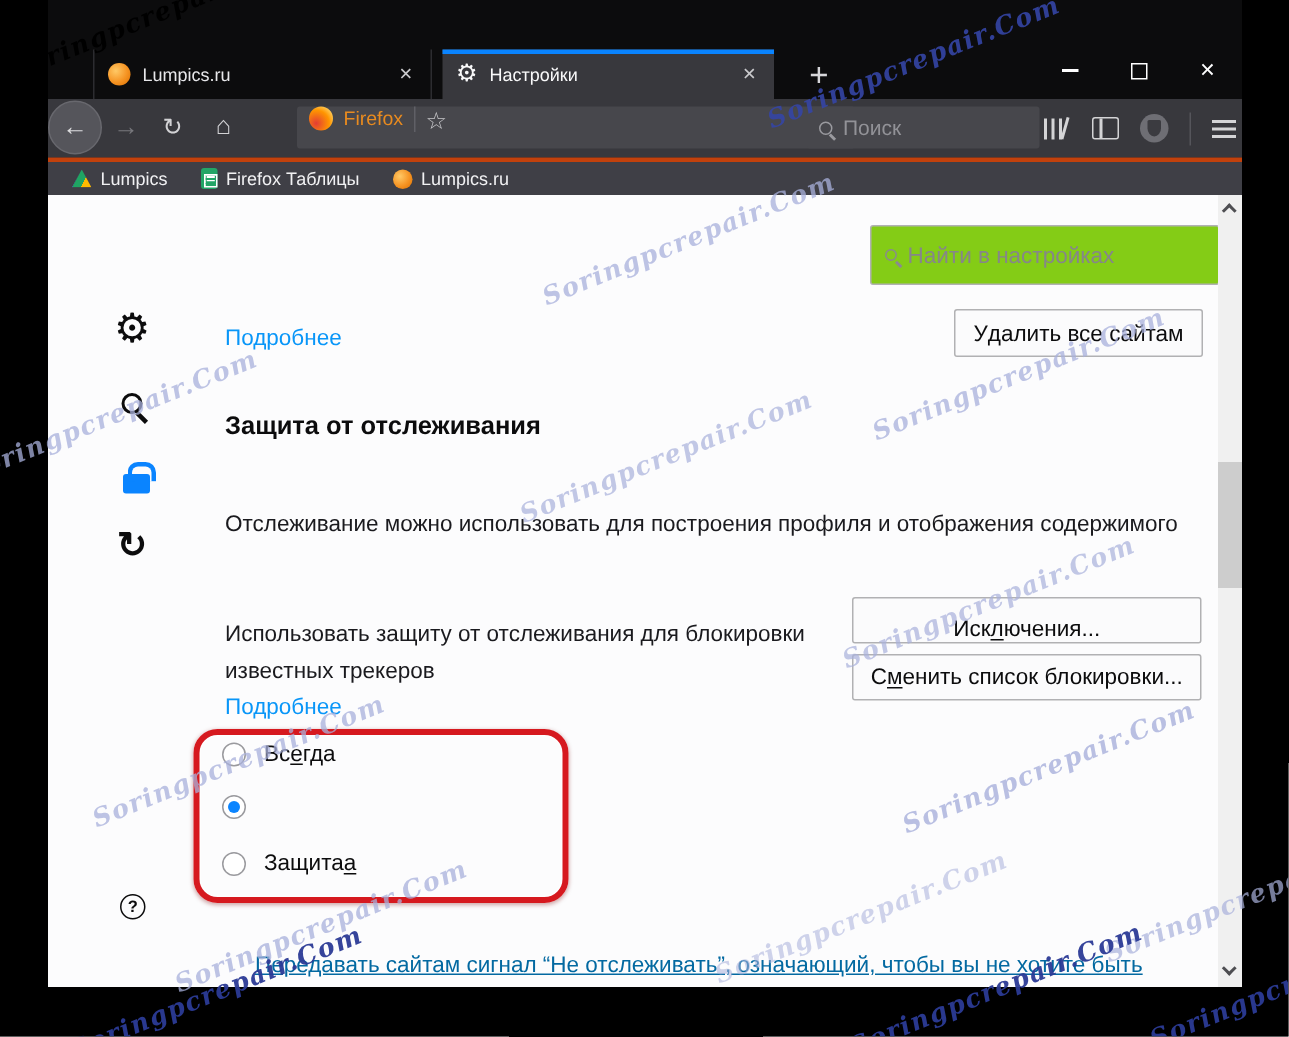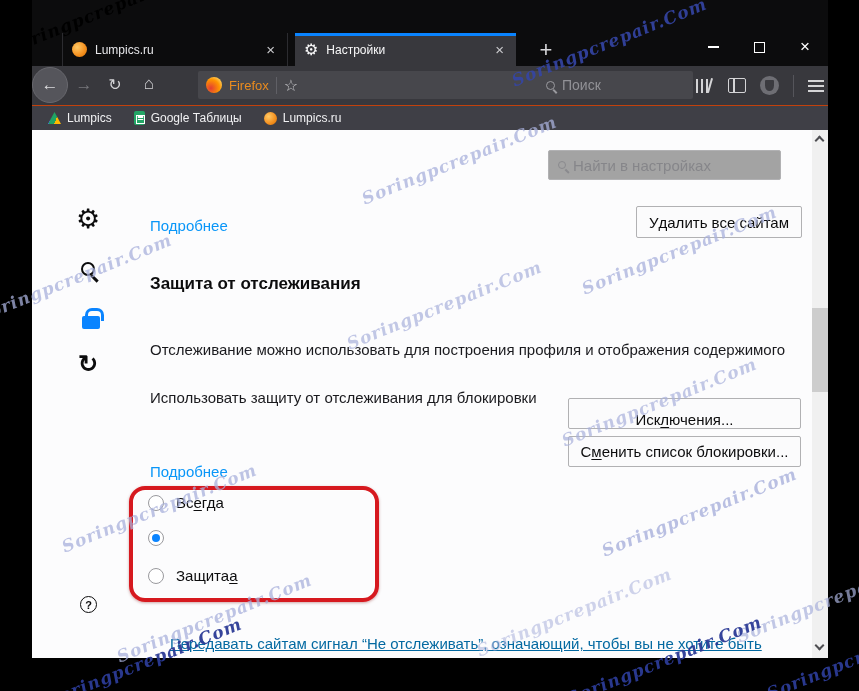--- a/index.html
+++ b/index.html
@@ -24,21 +24,21 @@
   .wc-min i { display:block; width:11px; height:2px; background:#fff; }
   .wc-max i { display:block; width:11px; height:11px; border:1.5px solid #fff; }
   .wc-close { font-size:17px; }
 
   
   .navbar { position:absolute; left:0; top:66px; width:796px; height:39px; background:#38383d; }
   .back-btn { position:absolute; left:0; top:1px; width:36px; height:36px; border-radius:50%; background:#55555b; border:1px solid #68686e; display:flex; align-items:center; justify-content:center; color:#dcdcde; font-size:17px; }
   .fwd-btn { position:absolute; left:41px; top:9px; width:22px; height:22px; color:#77777c; font-size:17px; text-align:center; }
   .reload-btn { position:absolute; left:72px; top:9px; width:22px; height:22px; color:#d2d2d5; font-size:16px; text-align:center; }
   .home-btn { position:absolute; left:106px; top:8px; width:22px; height:22px; color:#d2d2d5; font-size:17px; text-align:center; }
-  .urlbar { position:absolute; left:166px; top:5px; width:372px; height:28px; background:#47474c; border-radius:2px; display:flex; align-items:center; padding:0 8px; gap:7px; }
+  .urlbar { position:absolute; left:166px; top:5px; width:372px; height:28px; background:#47474c; border-radius:2px; display:flex; align-items:flex-start; padding:0 8px; gap:7px; }
   .ff-icon { width:16px; height:16px; border-radius:50%; flex:0 0 auto;
       background:radial-gradient(circle at 30% 70%, #e33d34, #ff9500 55%, #ffd567 85%); }
   .ff-label { color:#e98b1f; font-size:13px; }
   .url-sep { width:1px; height:17px; background:#606066; }
   .url-text { flex:1; color:#f4f4f6; font-size:14px; white-space:nowrap; overflow:hidden; }
   .star-icon { color:#c7c7ca; font-size:16px; }
   .searchbox { position:absolute; left:506px; top:5px; width:155px; height:28px; background:#47474c; border-radius:2px; display:flex; align-items:center; padding:0 8px; gap:7px; }
   .mag-sm { width:9px; height:9px; border:1.6px solid #9a9a9f; border-radius:50%; position:relative; flex:0 0 auto; }
   .mag-sm::after { content:""; position:absolute; left:7px; top:7px; width:1.8px; height:5px; background:#9a9a9f; transform:rotate(-45deg); }
   .searchbox input { background:transparent; border:none; outline:none; color:#f4f4f6; font-size:14px; width:100px; }
@@ -49,34 +49,34 @@
   .lib-icon::after { content:""; position:absolute; left:14px; top:0; width:2px; height:15px; background:#d4d4d6; transform:rotate(16deg); }
   .sidebar-toggle-icon { width:18px; height:15px; border:1.6px solid #d4d4d6; border-radius:2px; position:relative; }
   .sidebar-toggle-icon::before { content:""; position:absolute; left:4px; top:0; width:1.6px; height:100%; background:#d4d4d6; }
   .ublock-icon { width:19px; height:19px; border-radius:50%; background:#6e6e74; position:relative; }
   .ublock-icon::after { content:""; position:absolute; left:5px; top:4px; width:9px; height:11px; background:#3b3b40; border-radius:1px 1px 50% 50%; }
   .nav-divider { width:1px; height:22px; background:#55555b; }
   .menu-icon { width:16px; height:14px; position:relative; }
   .menu-icon::before { content:""; position:absolute; left:0; top:1px; width:16px; height:2px; background:#d4d4d6; box-shadow:0 5px 0 #d4d4d6, 0 10px 0 #d4d4d6; }
 
   
-  .bookmarksbar { position:absolute; left:0; top:105px; width:796px; height:25px; background:#3f3f46; border-top:1px solid #c2410c; display:flex; align-items:center; gap:22px; padding:0 16px; }
+  .bookmarksbar { position:absolute; left:0; top:105px; width:796px; height:25px; background:#3f3f46; border-top:3px solid #c2410c; display:flex; align-items:center; gap:22px; padding:0 16px; }
   .bm { display:flex; align-items:center; gap:6px; color:#f1f1f3; font-size:12px; }
   .drive-icon { width:13px; height:12px; clip-path:polygon(50% 0, 100% 100%, 0 100%);
       background:linear-gradient(115deg, #4285f4 32%, #1fa463 32% 62%, #ffba00 62%); }
   .sheets-icon { width:11px; height:14px; background:#23a566; border-radius:2px; position:relative; }
   .sheets-icon::after { content:""; position:absolute; left:2px; top:4px; width:7px; height:7px;
       background:linear-gradient(#fff,#fff); box-shadow:inset 0 -2.3px 0 0.8px #23a566, inset 0 2.3px 0 0.8px rgba(35,165,102,0); border:1px solid #fff;
       background:repeating-linear-gradient(to bottom,#fff 0 2px,#23a566 2px 3px); }
   .bm-orange { width:13px; height:13px; border-radius:50%;
       background:radial-gradient(circle at 35% 35%, #ffc966, #f59322 55%, #d96d00); }
 
   
   .content { position:absolute; left:0; top:130px; width:796px; height:528px; background:#fcfcfd; overflow:hidden; }
-  .settings-search { position:absolute; left:516px; top:20px; width:233px; height:30px; border:1px solid #b1b1b3; border-radius:2px; background:#a3a3a3; display:flex; align-items:center; padding:0 9px; gap:7px; }
+  .settings-search { position:absolute; left:548px; top:20px; width:233px; height:40px; border:1px solid #b1b1b3; border-radius:2px; background:#84cc16; display:flex; align-items:center; padding:0 9px; gap:7px; }
   .mag-gray { width:8px; height:8px; border:1.5px solid #8a8a8e; border-radius:50%; position:relative; flex:0 0 auto; }
   .mag-gray::after { content:""; position:absolute; left:6.5px; top:6.5px; width:1.6px; height:4.5px; background:#8a8a8e; transform:rotate(-45deg); }
   .settings-search input { border:none; outline:none; background:transparent; font-size:15px; width:190px; color:#0c0c0d; font-family:"Liberation Sans",sans-serif; }
   .settings-search input::placeholder { color:#86868a; }
 
   .side-icon { position:absolute; }
   .gear-lg { left:44px; top:76px; font-size:27px; color:#0c0c0d; line-height:1; }
   .mag-lg { left:49px; top:132px; width:14px; height:14px; border:2.6px solid #0c0c0d; border-radius:50%; }
   .mag-lg::after { content:""; position:absolute; left:10px; top:10px; width:2.8px; height:9px; background:#0c0c0d; transform:rotate(-45deg); }
   .lock-blue { left:50px; top:186px; width:18px; height:13px; background:#0a84ff; border-radius:2px; }
@@ -90,21 +90,21 @@
 
   .btn { position:absolute; background:#fbfbfc; border:1px solid #b1b1b3; border-radius:2px; font-size:15px; color:#0c0c0d; font-family:"Liberation Sans",sans-serif; display:flex; align-items:center; justify-content:center; }
   .btn-delete { left:604px; top:76px; width:166px; height:32px; }
   .btn-exceptions { left:536px; top:268px; width:233px; height:31px;align-items:flex-end; }
   .btn-blocklist { left:536px; top:306px; width:233px; height:31px; }
   .ak { text-decoration:underline; text-underline-offset:2px; }
 
   .section-heading { position:absolute; left:118px; top:144px; font-size:17px; font-weight:bold; color:#0c0c0d; }
   .para-line { position:absolute; left:118px; white-space:nowrap; font-size:15px; color:#1a1a1e; }
   .p1 { top:176px; } .p2 { top:211px; } .p3 { top:245px; }
-  .tp1 { top:259px; } .tp2 { top:309px; }
+  .tp1 { top:284px; } .tp2 { top:309px; }
   .bottom-line { position:absolute; left:138px; top:505px; white-space:nowrap; font-size:15px; color:#0369a1;text-decoration:underline; }
 
   .red-box { position:absolute; left:97px; top:356px; width:250px; height:116px; border:4px solid #d6191f; border-radius:16px; box-shadow:0 1px 3px rgba(120,0,0,.35), inset 0 0 0 1px rgba(255,255,255,.6); z-index:5; }
 
   .radio-row { position:absolute; left:116px; display:flex; align-items:center; gap:12px; font-size:15px; color:#0c0c0d; z-index:6; }
   .r1 { top:364px; } .r2 { top:400px; } .r3 { top:437px; }
   .radio { width:16px; height:16px; border:1px solid #9a9a9e; border-radius:50%; background:#fff; position:relative; flex:0 0 auto; }
   .radio.selected::after { content:""; position:absolute; left:3px; top:3px; width:8px; height:8px; border-radius:50%; background:#0a84ff; }
 
   
@@ -186,21 +186,21 @@
       </div>
     </div>
 
     <div class="bookmarksbar">
       <div class="bm">
         <span class="drive-icon"></span>
         <span>Lumpics</span>
       </div>
       <div class="bm">
         <span class="sheets-icon"></span>
-        <span>Google Таблицы</span>
+        <span>Firefox Таблицы</span>
       </div>
       <div class="bm">
         <span class="bm-orange"></span>
         <span>Lumpics.ru</span>
       </div>
     </div>
 
     <div class="content">
 
       <div class="settings-search">
@@ -220,20 +220,21 @@
           <span>У</span>
           <span class="ak">д</span>
           <span>алить все сайтам</span>
         </button>
 
       <div class="section-heading">Защита от отслеживания</div>
 
       <div class="para-line p2">Отслеживание можно использовать для построения профиля и отображения содержимого</div>
 
       <div class="para-line tp1">Использовать защиту от отслеживания для блокировки</div>
+      <div class="para-line tp2">известных трекеров</div>
 
       <a class="link-blue lm-tp" href="#">Подробнее</a>
 
       <button class="btn btn-exceptions">
           <span>Иск</span>
           <span class="ak">л</span>
           <span>ючения...</span>
         </button>
       <button class="btn btn-blocklist">
           <span>С</span>

